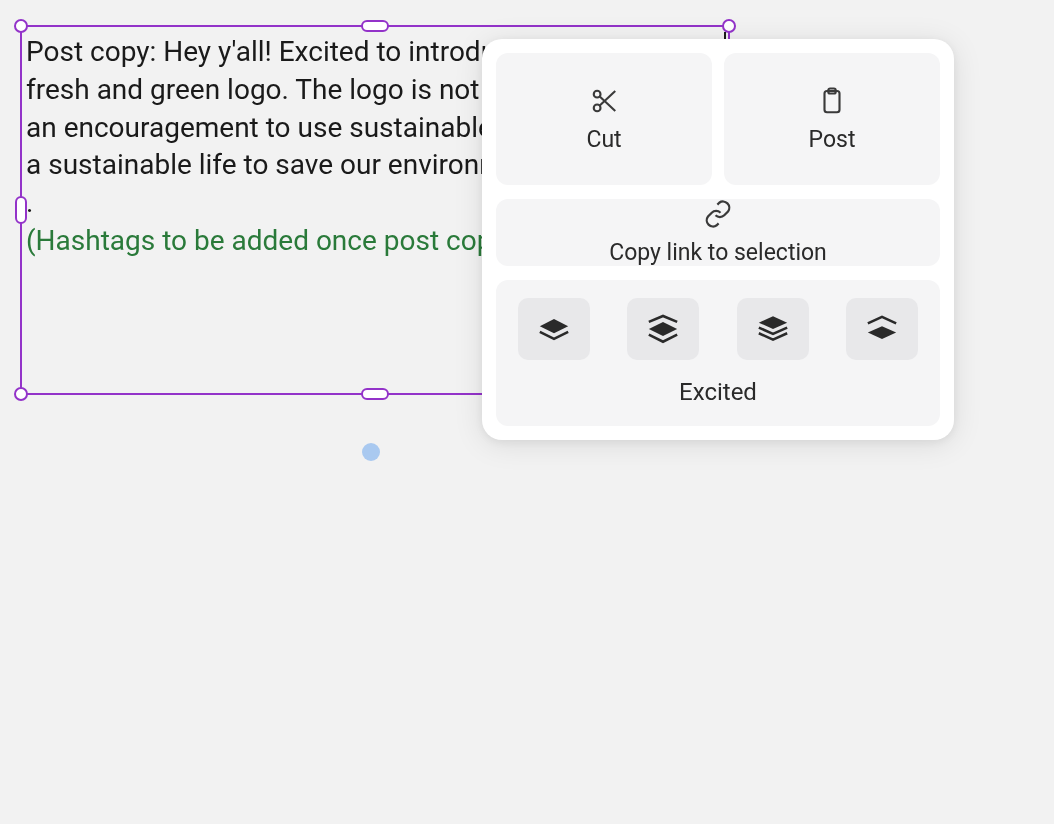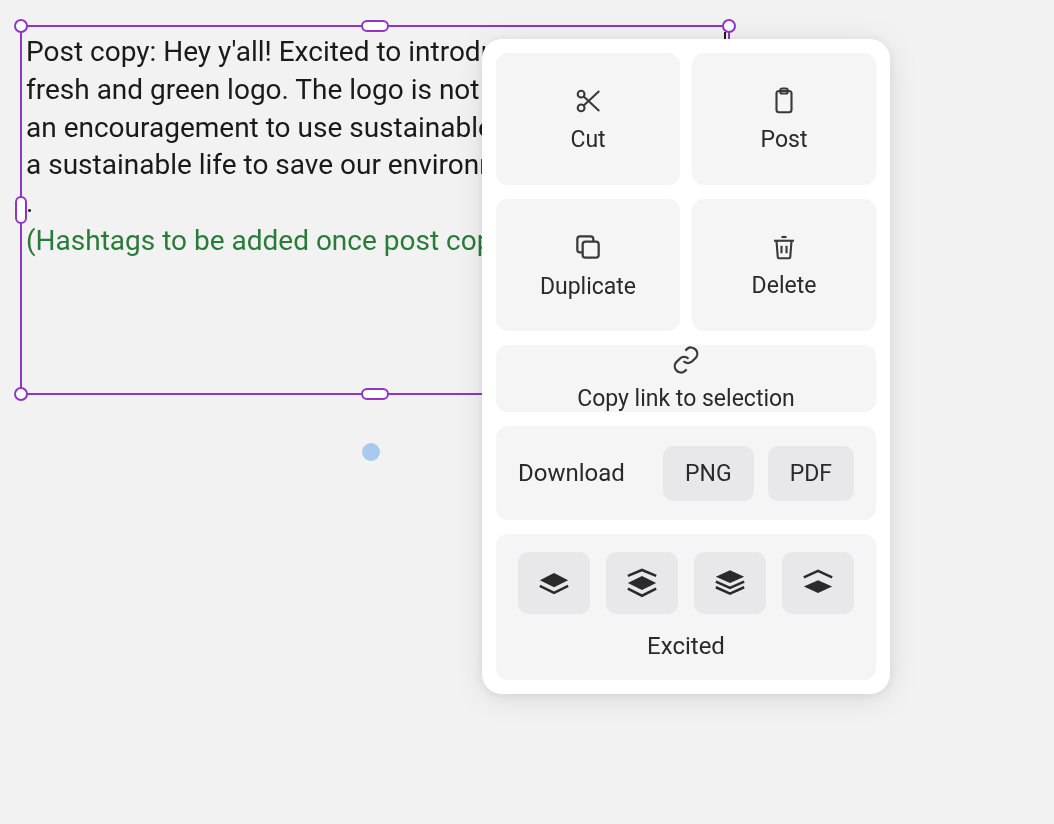--- a/index.html
+++ b/index.html
@@ -77,21 +77,21 @@
       height: 18px;
       background: #a9c9f0;
       border-radius: 50%;
     }
 
     
     .context-menu {
       position: absolute;
       left: 482px;
       top: 39px;
-      width: 408px;
+      width: 472px;
       background: #ffffff;
       border-radius: 20px;
       box-shadow: 0 4px 30px rgba(0,0,0,0.10), 0 2px 8px rgba(0,0,0,0.06);
       padding: 14px;
       display: flex;
       flex-direction: column;
       gap: 14px;
     }
 
     .row { display: flex; gap: 12px; }
@@ -211,63 +211,31 @@
       <span class="icon">
         <svg width="30" height="30" viewBox="0 0 24 24" fill="none" stroke="#3a3a3a" stroke-width="1.7">
           <rect x="6" y="4" width="12" height="17" rx="2"></rect>
           <rect x="9" y="2" width="6" height="4" rx="1.5"></rect>
         </svg>
       </span>
       <span class="label">Post</span>
     </div>
   </div>
 
-  <div class="row">
-    <div class="tile">
-      <span class="icon">
-        <svg width="32" height="32" viewBox="0 0 24 24" fill="none" stroke="#3a3a3a" stroke-width="1.7">
-          <rect x="8" y="8" width="12" height="12" rx="2"></rect>
-          <path d="M16 8V6a2 2 0 0 0-2-2H6a2 2 0 0 0-2 2v8a2 2 0 0 0 2 2h2"></path>
-        </svg>
-      </span>
-      <span class="label">Duplicate</span>
-    </div>
-    <div class="tile">
-      <span class="icon">
-        <svg width="30" height="30" viewBox="0 0 24 24" fill="none" stroke="#3a3a3a" stroke-width="1.7">
-          <path d="M4 7h16"></path>
-          <path d="M10 4h4"></path>
-          <path d="M6 7l1 13a1 1 0 0 0 1 1h8a1 1 0 0 0 1-1l1-13"></path>
-          <line x1="10" y1="11" x2="10" y2="17"></line>
-          <line x1="14" y1="11" x2="14" y2="17"></line>
-        </svg>
-      </span>
-      <span class="label">Delete</span>
-    </div>
-  </div>
 
   <div class="tile wide" style="height:132px;">
     <span class="icon">
       <svg width="30" height="30" viewBox="0 0 24 24" fill="none" stroke="#3a3a3a" stroke-width="1.8">
         <path d="M10 13a5 5 0 0 0 7 0l3-3a5 5 0 0 0-7-7l-1.5 1.5"></path>
         <path d="M14 11a5 5 0 0 0-7 0l-3 3a5 5 0 0 0 7 7l1.5-1.5"></path>
       </svg>
     </span>
     <span class="label">Copy link to selection</span>
   </div>
 
-  <div class="download-row">
-    <span class="download-label">Download</span>
-    <div class="format-btn">
-      <span>PNG</span>
-    </div>
-    <div class="format-btn">
-      <span>PDF</span>
-    </div>
-  </div>
 
   <div class="arrange-block">
     <div class="arrange-icons">
       <div class="layer-btn">
         <span>
           <svg width="34" height="30" viewBox="0 0 24 20" fill="none">
             <polygon points="12,3 22,8 12,13 2,8" fill="#2a2a2a"></polygon>
             <polyline points="2,12 12,17 22,12" stroke="#2a2a2a" stroke-width="1.8" fill="none"></polyline>
           </svg>
         </span>

